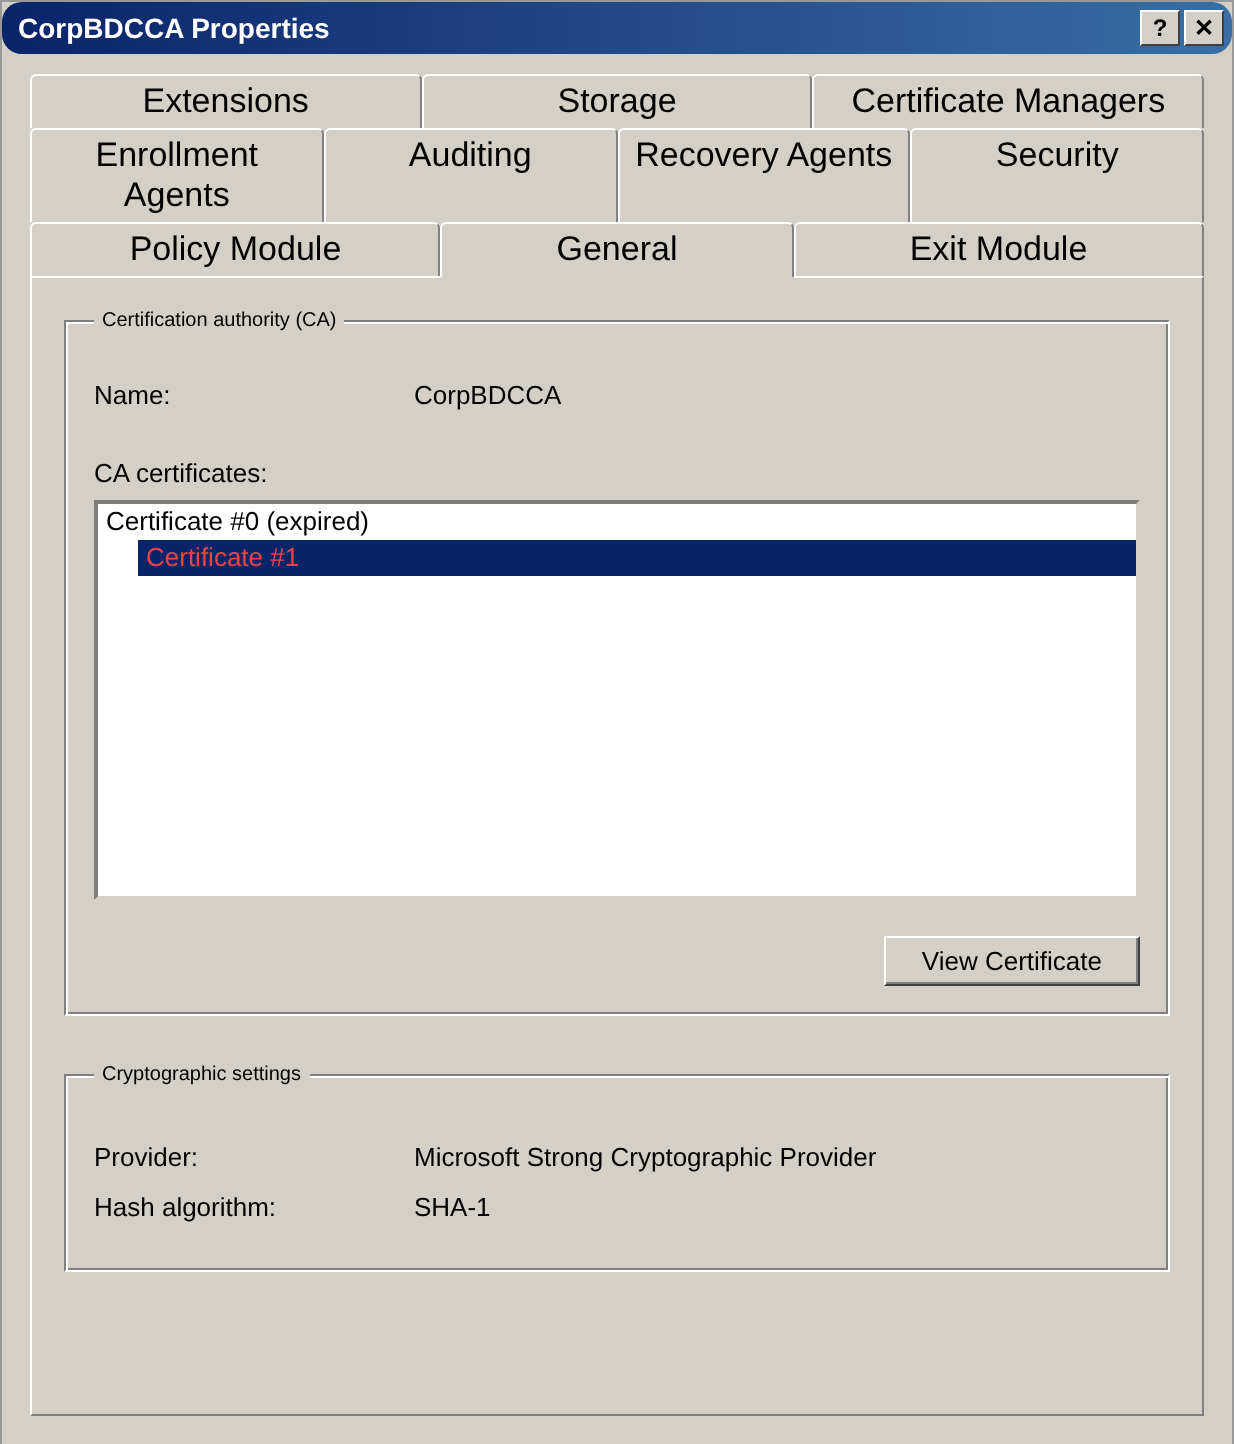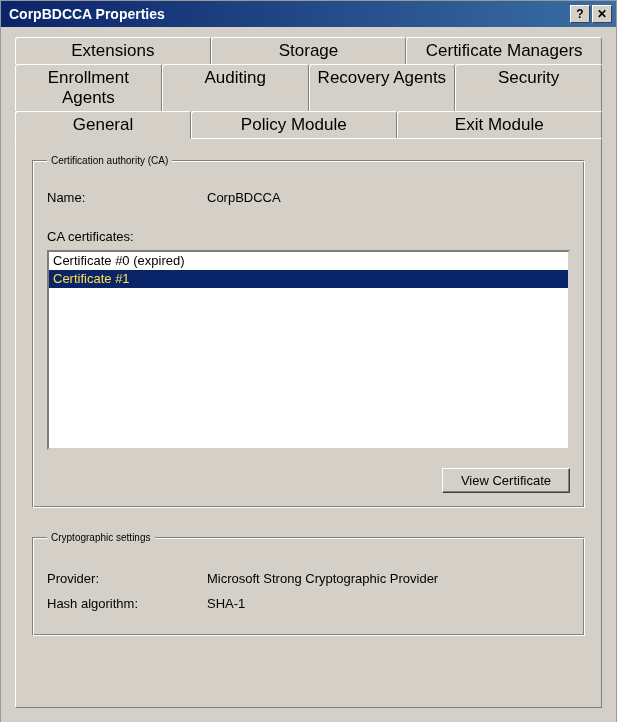--- a/index.html
+++ b/index.html
@@ -23,20 +23,21 @@
   }
   .titlebar {
     background: linear-gradient(to right, #0a246a, #3a6ea5);
     color: #fff;
     height: 26px;
     display: flex;
     align-items: center;
     padding: 0 4px 0 8px;
     font-weight: bold;
     font-size: 14px;
+    border-radius: 10px;
   }
   .titlebar-text {
     flex: 1;
   }
   .titlebar-btns {
     display: flex;
     gap: 2px;
   }
   .titlebtn {
     width: 20px;
@@ -133,21 +134,22 @@
     overflow: auto;
     font-size: 13px;
   }
   .listitem {
     padding: 0 4px;
     cursor: pointer;
     line-height: 18px;
   }
   .listitem.selected {
     background: #0a246a;
-    color: #fde047;
+    color: #ef4444;
+    margin-left: 20px;
   }
   .btn-row {
     text-align: right;
     margin-top: 18px;
   }
   .wbtn {
     background: #d4d0c8;
     border: 1px solid #fff;
     border-right-color: #404040;
     border-bottom-color: #404040;
@@ -187,22 +189,22 @@
         <div class="tab">Storage</div>
         <div class="tab">Certificate Managers</div>
       </div>
       <div class="tab-row tab-row2">
         <div class="tab">Enrollment Agents</div>
         <div class="tab">Auditing</div>
         <div class="tab">Recovery Agents</div>
         <div class="tab">Security</div>
       </div>
       <div class="tab-row">
+        <div class="tab" style="flex:1.3">Policy Module</div>
         <div class="tab active" style="flex:1.1">General</div>
-        <div class="tab" style="flex:1.3">Policy Module</div>
         <div class="tab" style="flex:1.3">Exit Module</div>
       </div>
 
       <div class="tab-page">
 
         <fieldset class="group">
           <legend>Certification authority (CA)</legend>
           <div class="name-row">
             <span class="name-label">Name:</span>
             <span>CorpBDCCA</span>

